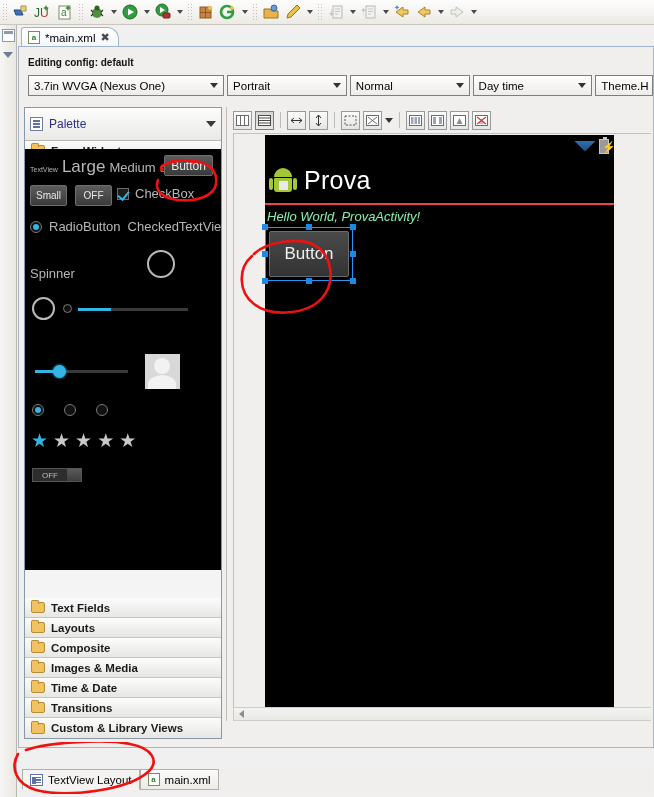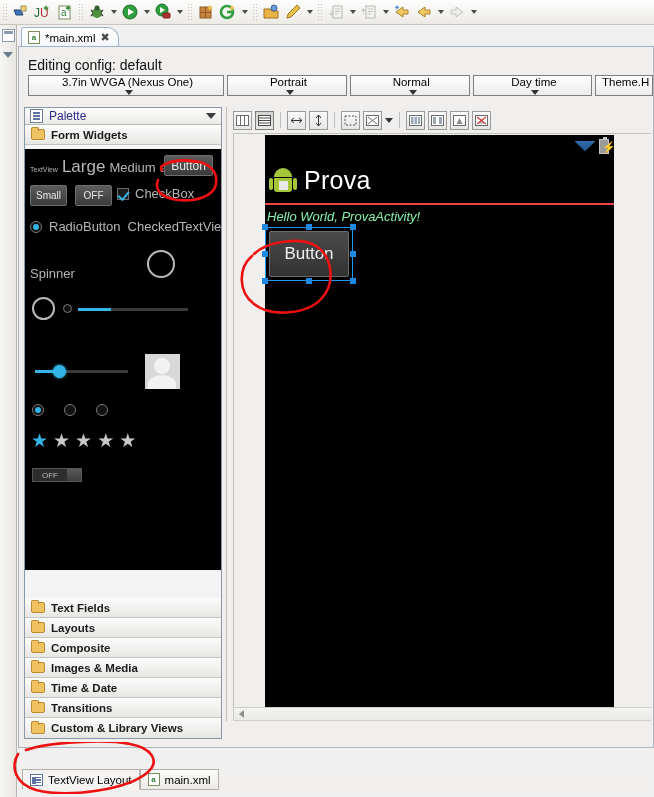--- a/index.html
+++ b/index.html
@@ -80,47 +80,47 @@
   .tab-close { font-size: 11px; color: #4a4a4a; }
 
   
   .editor {
     position: absolute; left: 18px; top: 46px; width: 636px; height: 702px;
     background: #f0efed;
     border: 1px solid #a8b6c6;
     border-top-color: #9fb3c9;
   }
   .editing-config {
-    position: absolute; left: 9px; top: 10px; font-size: 14px; color: #111;
+    position: absolute; left: 9px; top: 10px; font-size: 10px; color: #111; font-weight: bold;
   }
   .cfgbar {
     position: absolute; left: 9px; top: 28px; right: 0; height: 21px;
     display: flex; gap: 3px;
   }
   .combo {
     height: 21px; background: linear-gradient(#fefefe,#eeecea);
     border: 1px solid #7e7e7e;
     display: flex; align-items: center;
     padding: 0 2px 0 5px; font-size: 11.5px;
-    position: relative; white-space: nowrap; overflow: hidden; flex-direction: column;
+    position: relative; white-space: nowrap; overflow: hidden;
   }
   .combo .lbl { flex: 1; overflow: hidden; }
   .combo .dn {
     width: 0; height: 0; margin-left: 6px; margin-right: 3px;
     border-left: 4px solid transparent; border-right: 4px solid transparent;
     border-top: 5px solid #333;
   }
 
   
   .palette {
     position: absolute; left: 5px; top: 60px; width: 198px; height: 632px;
     border: 1px solid #8a97a6; background: #f4f4f4;
   }
   .palette-hdr {
-    height: 17px; background: linear-gradient(#fdfdfd,#e9e9e6);
+    height: 33px; background: linear-gradient(#fdfdfd,#e9e9e6);
     border-bottom: 1px solid #b8b8b4;
     display: flex; align-items: center; gap: 6px; padding: 0 5px;
     font-size: 12px; color: #2b2b8f; font-weight: normal;
   }
   .palette-hdr .pal-ico {
     width: 13px; height: 14px; border: 1px solid #6d7fa0; background: #fff;
     display: flex; flex-direction: column; justify-content: center; gap: 1.5px; padding: 1px 2px;
   }
   .palette-hdr .pal-ico span { display: block; height: 1.5px; background: #5d74a0; }
   .palette-hdr .chev {

